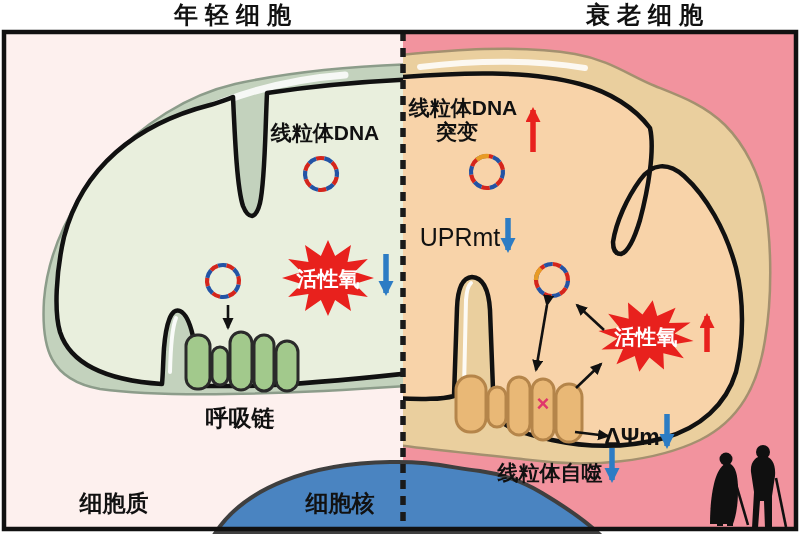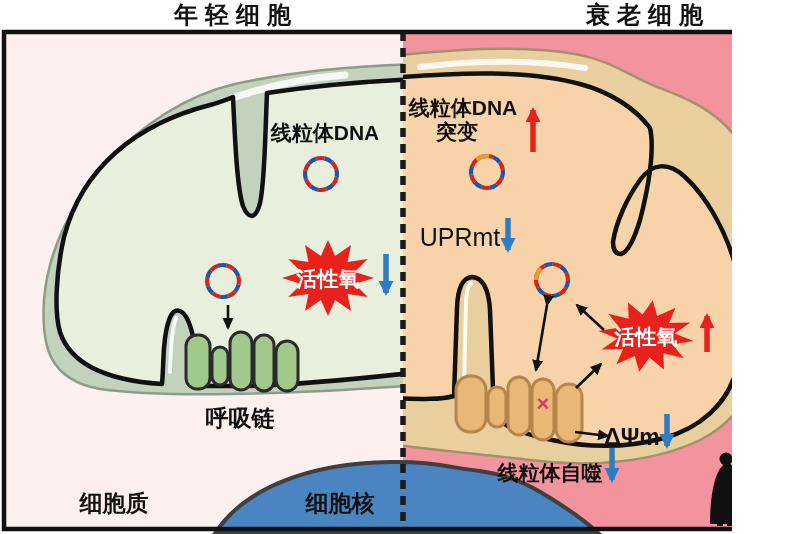--- a/index.html
+++ b/index.html
@@ -1,18 +1,18 @@
 <!DOCTYPE html>
 <html><head>
 <meta charset="utf-8">
 <style>
   html,body{margin:0;padding:0;background:#ffffff;}
   .stage{
     position:relative;
-    width:732px;height:534px;
+    width:800px;height:534px;
     background:#ffffff;
     font-family:"Liberation Sans","DejaVu Sans",sans-serif;
     overflow:hidden;
   }
   .stage svg{position:absolute;left:0;top:0;}
   text{font-family:"Liberation Sans","DejaVu Sans",sans-serif;}
   .title{font-size:24px;font-weight:600;letter-spacing:7px;fill:#111;}
   .lbl{font-size:21px;font-weight:600;fill:#111;}
   .lbl-big{font-size:23px;font-weight:600;fill:#111;}
   .lbl-latin{font-size:25px;font-weight:500;fill:#111;}

